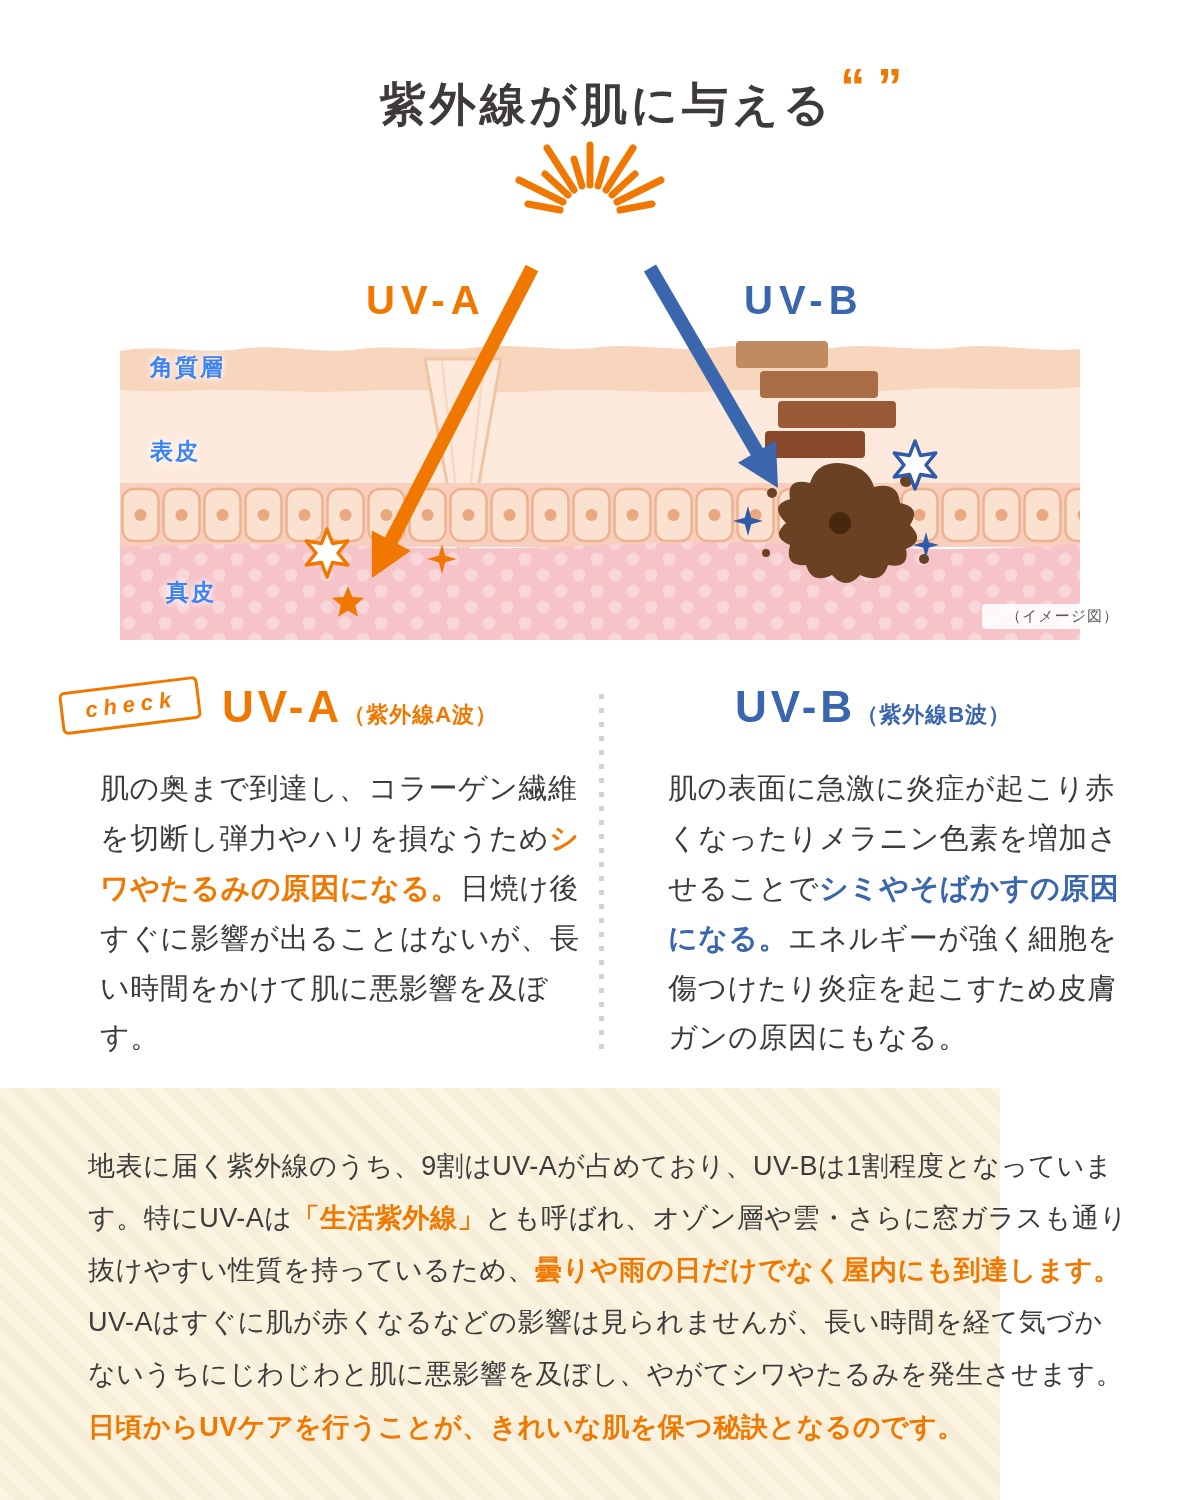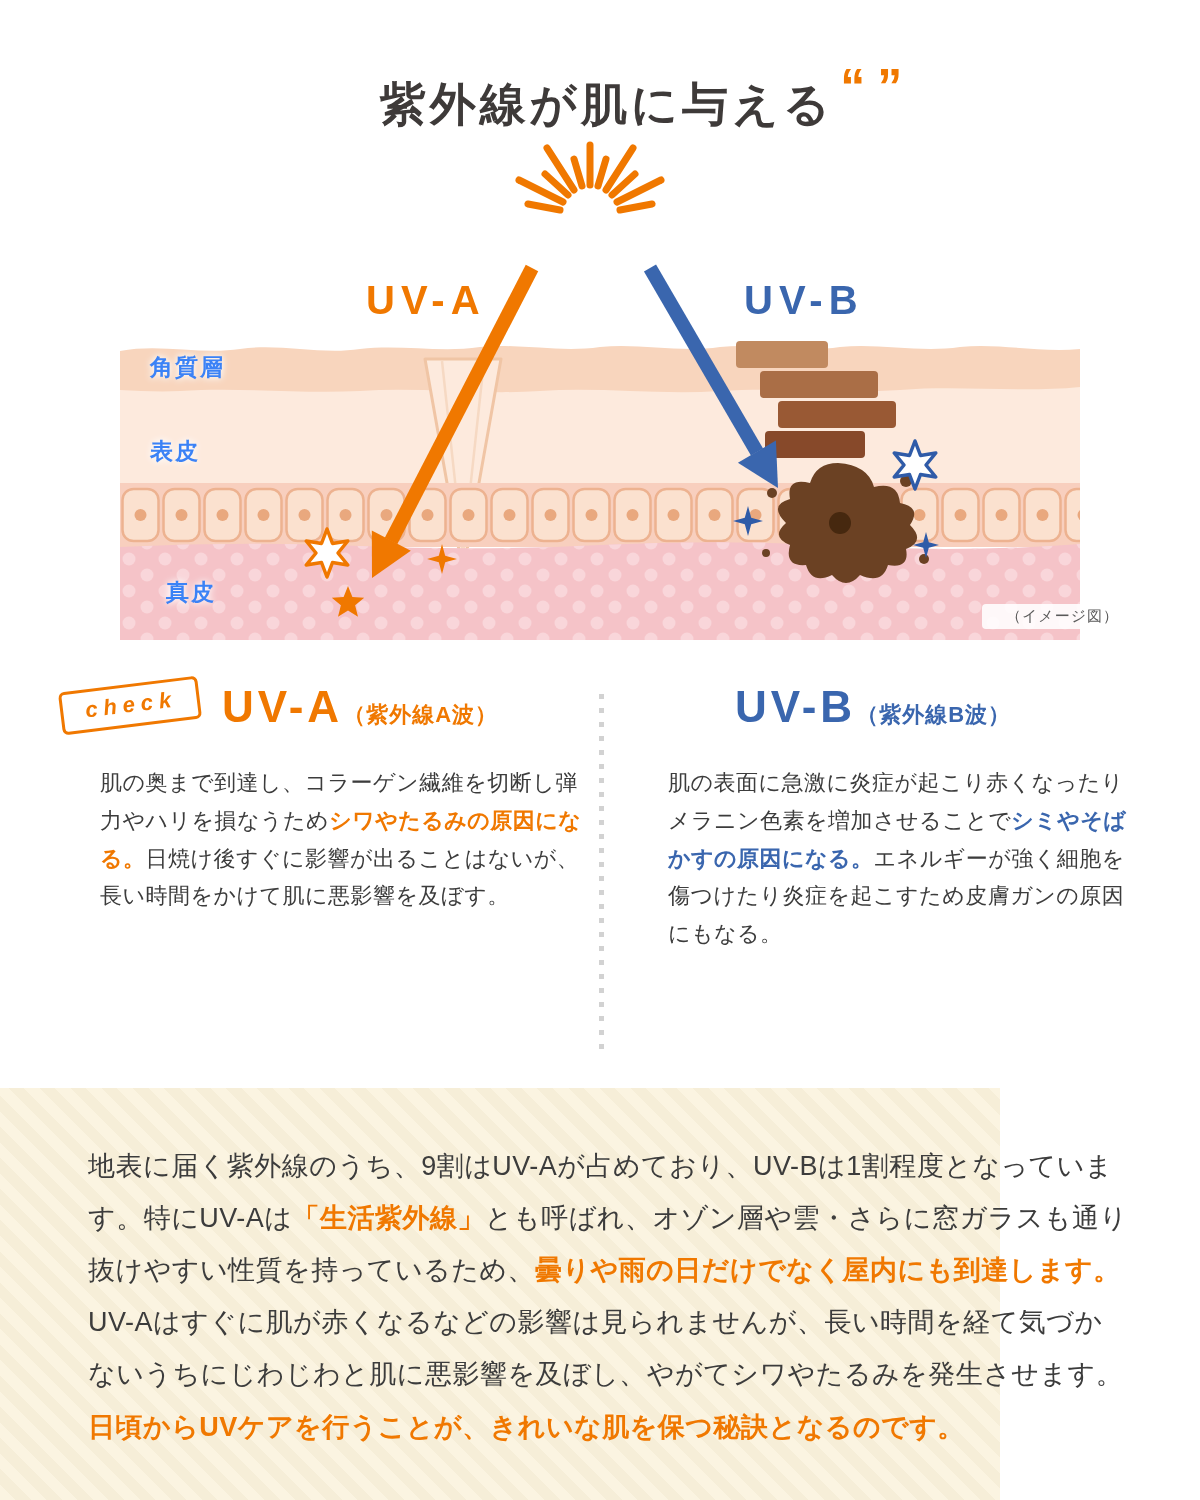--- a/index.html
+++ b/index.html
@@ -124,21 +124,21 @@
   .col-heading.a { left: 222px; top: 682px; color: #f07800; }
   .col-heading.b { left: 735px; top: 682px; color: #3a66ae; }
   .col-heading .h-main { font-size: 44px; font-weight: 700; letter-spacing: 4px; }
   .col-heading .h-sub  { font-size: 22px; font-weight: 700; margin-left: 0; letter-spacing: 1px; }
 
   
   .col { position: absolute; top: 764px; }
   .col.a { left: 100px; width: 482px; }
   .col.b { left: 668px; width: 462px; }
   .col p {
-    font-size: 22px;
+    font-size: 29px;
     line-height: 1.72;
     letter-spacing: 0.5px;
     color: #3c3c3c;
   }
   .hl-o { color: #f07800; font-weight: 700; }
   .hl-b { color: #3a66ae; font-weight: 700; }
 
   .divider {
     position: absolute;
     left: 599px;

